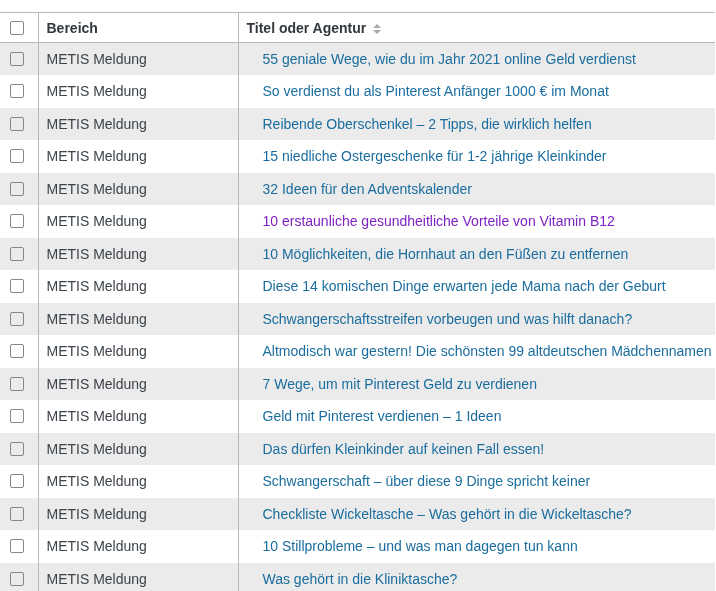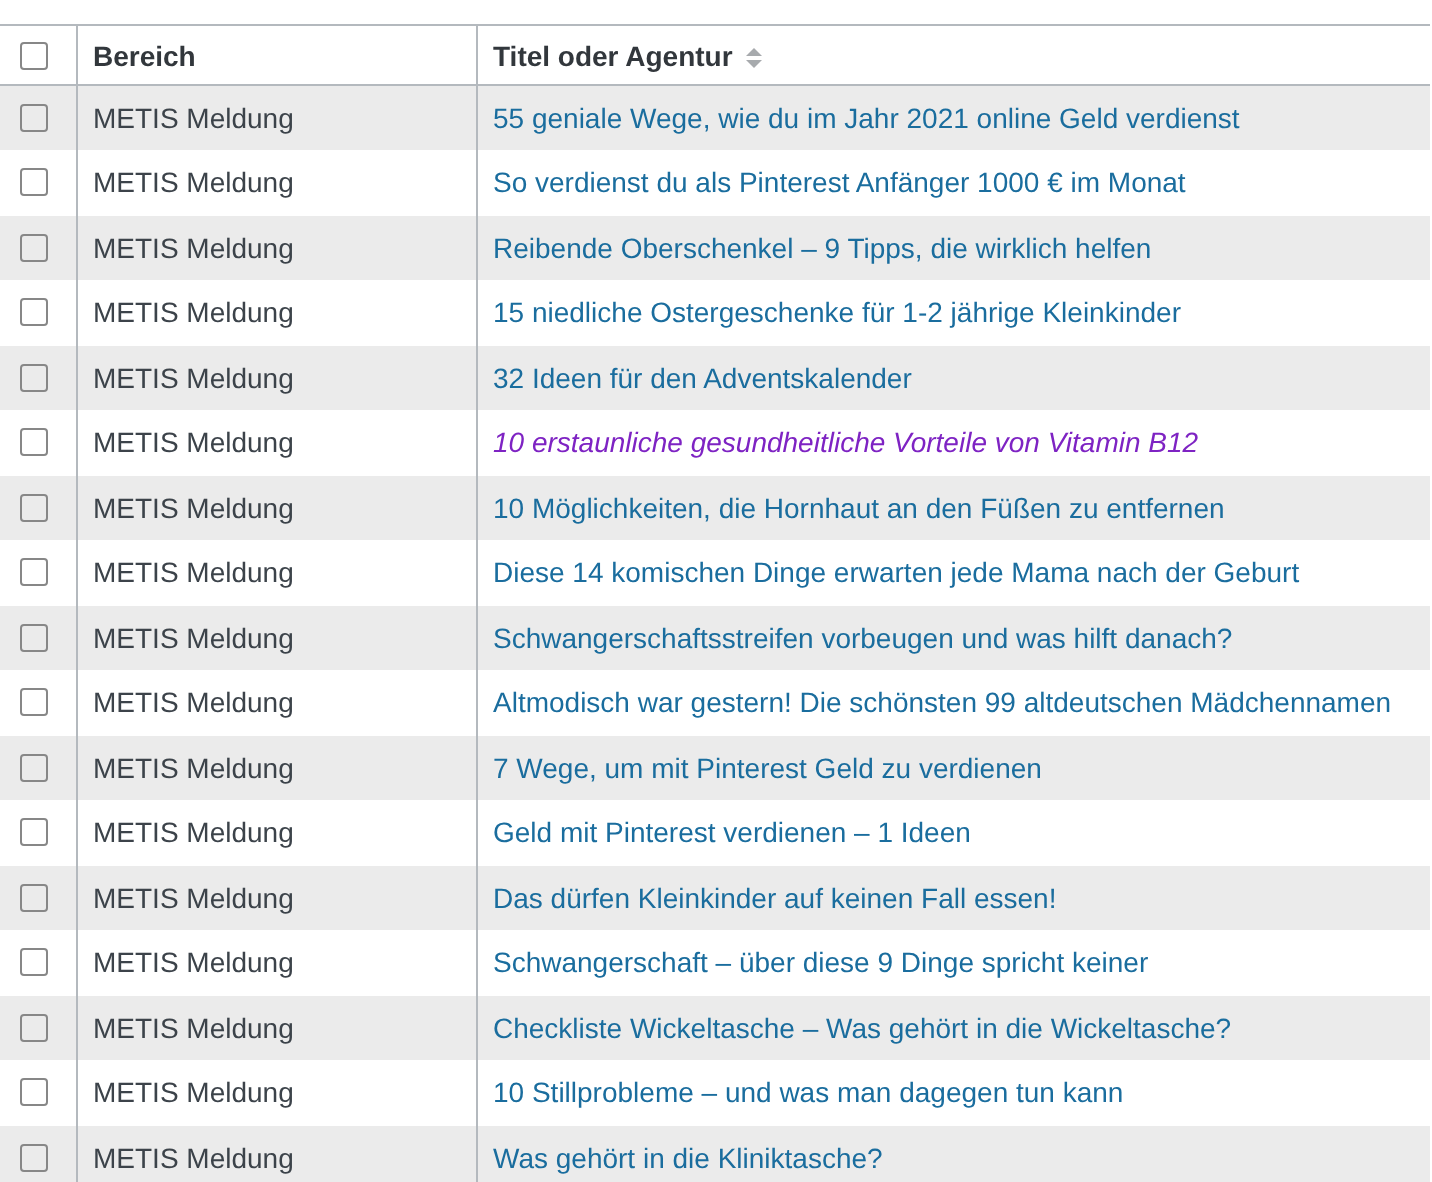--- a/index.html
+++ b/index.html
@@ -60,22 +60,23 @@
     border: 1px solid #878787;
     border-radius: 2px;
     background: transparent;
     cursor: pointer;
   }
 
   a.title-link {
     color: var(--link, #1a6d9e);
     text-decoration: none;
     cursor: pointer;
-  }
-  a.title-link.visited { color: var(--visited, #7e23c3); font-style: italic; }
+    margin-left: 16px;
+  }
+  a.title-link.visited { color: var(--visited, #7e23c3); }
 
   .sort {
     display: inline-flex;
     flex-direction: column;
     margin-left: 7px;
     vertical-align: middle;
     gap: 2px;
     cursor: pointer;
   }
   .sort i { display: block; width: 0; height: 0;
@@ -122,21 +123,21 @@
             <input type="checkbox" style="">
           </td>
           <td class="col-bereich"><span>METIS Meldung</span></td>
           <td class="col-titel"><a class="title-link">So verdienst du als Pinterest Anfänger 1000 € im Monat</a></td>
         </tr>
         <tr>
           <td class="cb-cell">
             <input type="checkbox" style="">
           </td>
           <td class="col-bereich"><span>METIS Meldung</span></td>
-          <td class="col-titel"><a class="title-link">Reibende Oberschenkel – 9 Tipps, die wirklich helfen</a></td>
+          <td class="col-titel"><a class="title-link">Reibende Oberschenkel – 2 Tipps, die wirklich helfen</a></td>
         </tr>
         <tr>
           <td class="cb-cell">
             <input type="checkbox" style="">
           </td>
           <td class="col-bereich"><span>METIS Meldung</span></td>
           <td class="col-titel"><a class="title-link">15 niedliche Ostergeschenke für 1-2 jährige Kleinkinder</a></td>
         </tr>
         <tr>
           <td class="cb-cell">

